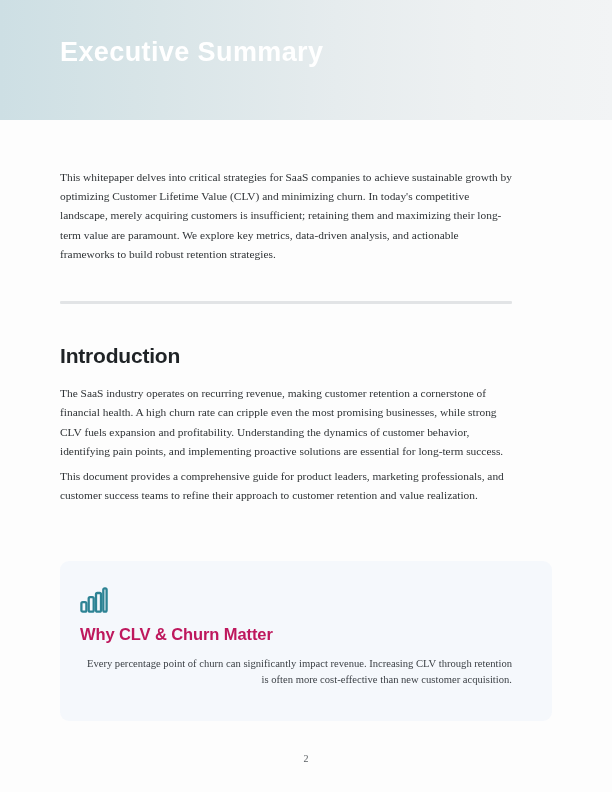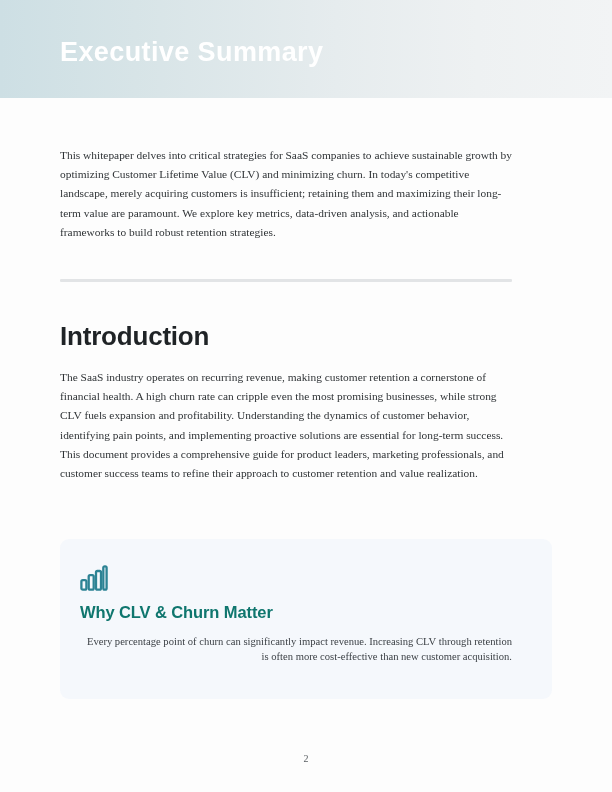--- a/index.html
+++ b/index.html
@@ -13,21 +13,21 @@
     font-family: "Liberation Serif", serif;
     -webkit-font-smoothing: antialiased;
     overflow: hidden;
     position: relative;
   }
 
   
   .page-header {
     position: relative;
     width: 612px;
-    height: 98px;
+    height: 120px;
     background: linear-gradient(90deg, #cddfe4 0%, #d7e4e7 22%, #e6ecee 55%, #eef1f2 78%, #f2f4f5 100%);
     box-sizing: border-box;
   }
   .page-header .header-title {
     position: absolute;
     left: 60px;
     top: 38px;
     margin: 0;
     font-family: "Liberation Sans", sans-serif;
     font-weight: bold;
@@ -62,29 +62,29 @@
     border: 0;
     margin: 0;
     border-radius: 1px;
   }
   .divider-wrap { margin-top: 37px; }
 
   .section-heading {
     margin: 0;
     font-family: "Liberation Sans", sans-serif;
     font-weight: bold;
-    font-size: 26px;
+    font-size: 21px;
     letter-spacing: -0.2px;
     color: #1f2326;
     line-height: 1.15;
   }
   .heading-wrap { margin-top: 40px; }
 
   .intro-para-wrap { margin-top: 16px; }
-  .intro-para-wrap .body-paragraph + .body-paragraph { margin-top: 0px; }
+  .intro-para-wrap .body-paragraph + .body-paragraph { margin-top: 6px; }
 
   
   .callout-card {
     margin-top: 56px;
     background: #f5f8fc;
     border-radius: 9px;
     padding: 26px 20px 34px 20px;
     box-sizing: border-box;
     width: 492px;
   }
@@ -93,21 +93,21 @@
     height: 26px;
     display: block;
     margin-bottom: 12px;
   }
   .callout-title {
     margin: 0 0 11px 0;
     font-family: "Liberation Sans", sans-serif;
     font-weight: bold;
     font-size: 16.5px;
     letter-spacing: -0.1px;
-    color: #0f766e;
+    color: #be185d;
     line-height: 1.2;
   }
   .callout-text {
     margin: 0;
     font-family: "Liberation Serif", serif;
     font-size: 10.6px;
     line-height: 15.4px;
     color: #3a3f44;
     max-width: 432px;
     text-align: right;

